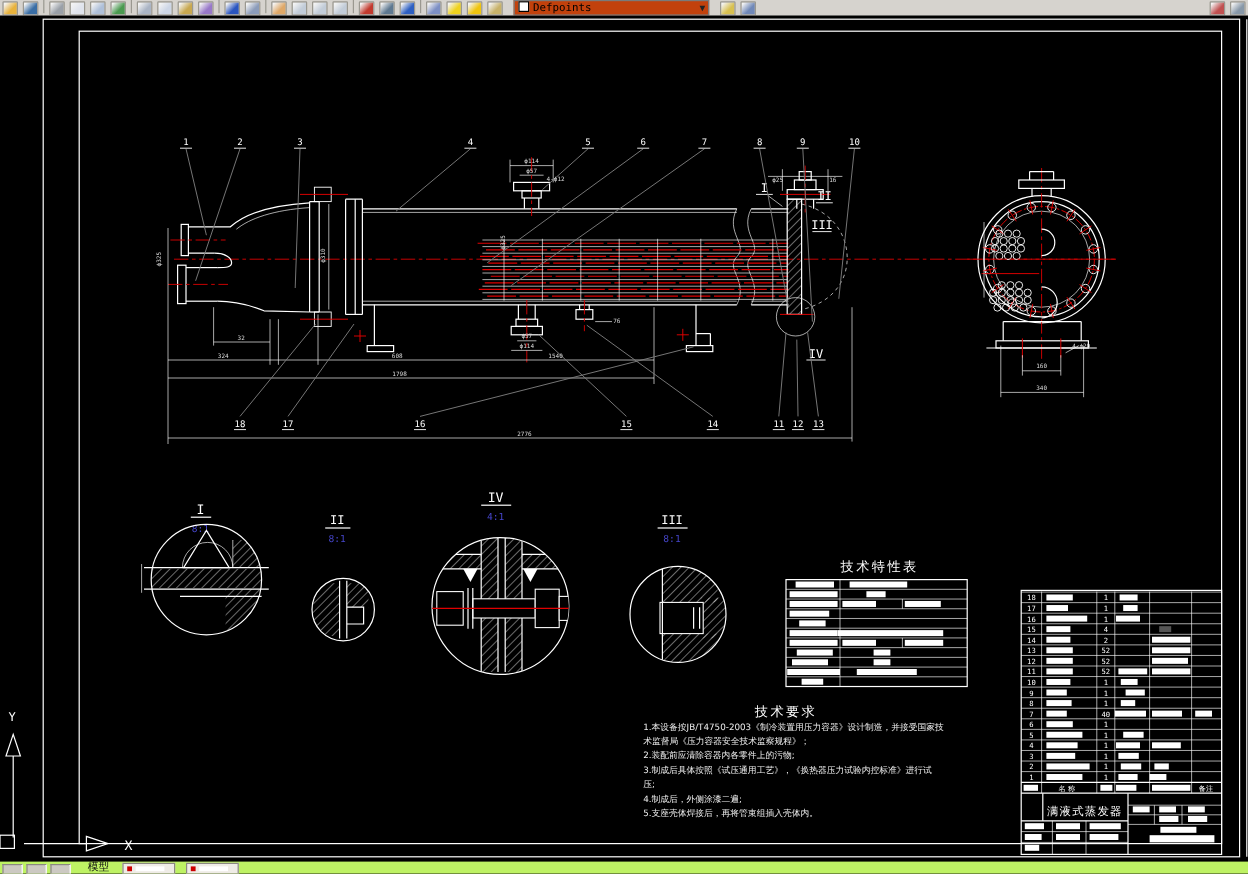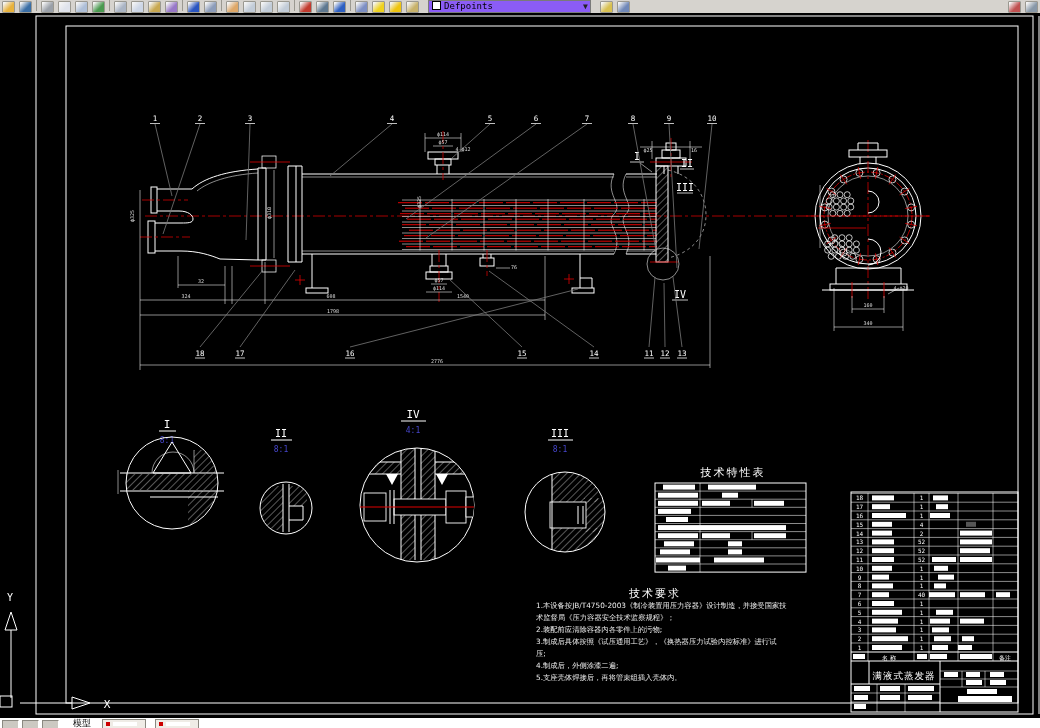--- a/index.html
+++ b/index.html
@@ -3,30 +3,30 @@
 <meta charset="utf-8">
 <style>
   html,body{margin:0;padding:0;background:#000;width:1040px;height:728px;overflow:hidden;
     font-family:"DejaVu Sans",sans-serif;}
   
   #toolbar{position:absolute;left:0;top:0;width:1040px;height:13px;background:#d6d3ce;
     border-bottom:1px solid #848284;white-space:nowrap;overflow:hidden;}
   .tbi{display:inline-block;width:11px;height:10px;margin:1px 2px 0 2px;vertical-align:top;
     border:1px solid #9a9890;border-radius:1px;}
   .tbsep{display:inline-block;width:1px;height:11px;margin:0 2px;background:#9a9890;vertical-align:top;}
-  #layer-combo{display:inline-block;height:11px;margin:0 2px;vertical-align:top;background:#8b5cf6;
+  #layer-combo{display:inline-block;height:11px;margin:0 2px;vertical-align:top;background:#c2410c;
     border:1px solid #7a7a7a;font-family:"DejaVu Sans Mono",monospace;font-size:9px;line-height:11px;
     padding:0 2px;color:#000;}
   #layer-combo .sw{display:inline-block;width:7px;height:7px;border:1px solid #000;background:#fff;
     vertical-align:middle;margin:0 3px 2px 1px;}
   #layer-combo .dd{display:inline-block;margin-left:90px;font-size:8px;color:#222;}
   
   #canvas{position:absolute;left:0;top:13px;width:1040px;height:705px;background:#000;}
   
-  #statusbar{position:absolute;left:0;top:718px;width:1040px;height:10px;background:#ffffff;
+  #statusbar{position:absolute;left:0;top:718px;width:1040px;height:10px;background:#bef264;
     overflow:hidden;white-space:nowrap;}
   .stbox{display:inline-block;width:15px;height:7px;margin:2px 1px 0 2px;background:#ccc9c2;
     border:1px solid #8a8880;border-right-color:#fff;border-bottom-color:#fff;vertical-align:top;}
   #model-tab{display:inline-block;font-size:9px;color:#111;margin:0 4px 0 8px;vertical-align:top;line-height:11px;}
   .laytab{display:inline-block;width:42px;height:8px;margin:1px 2px 0 2px;background:#efece6;
     border:1px solid #8a8880;vertical-align:top;position:relative;}
   .laytab .rd{position:absolute;left:3px;top:2px;width:4px;height:4px;background:#c00;}
   .laytab .bl{position:absolute;left:10px;top:2px;width:24px;height:4px;background:#fff;}
   
   svg text{fill:#fff;font-family:"DejaVu Sans Mono",monospace;}

